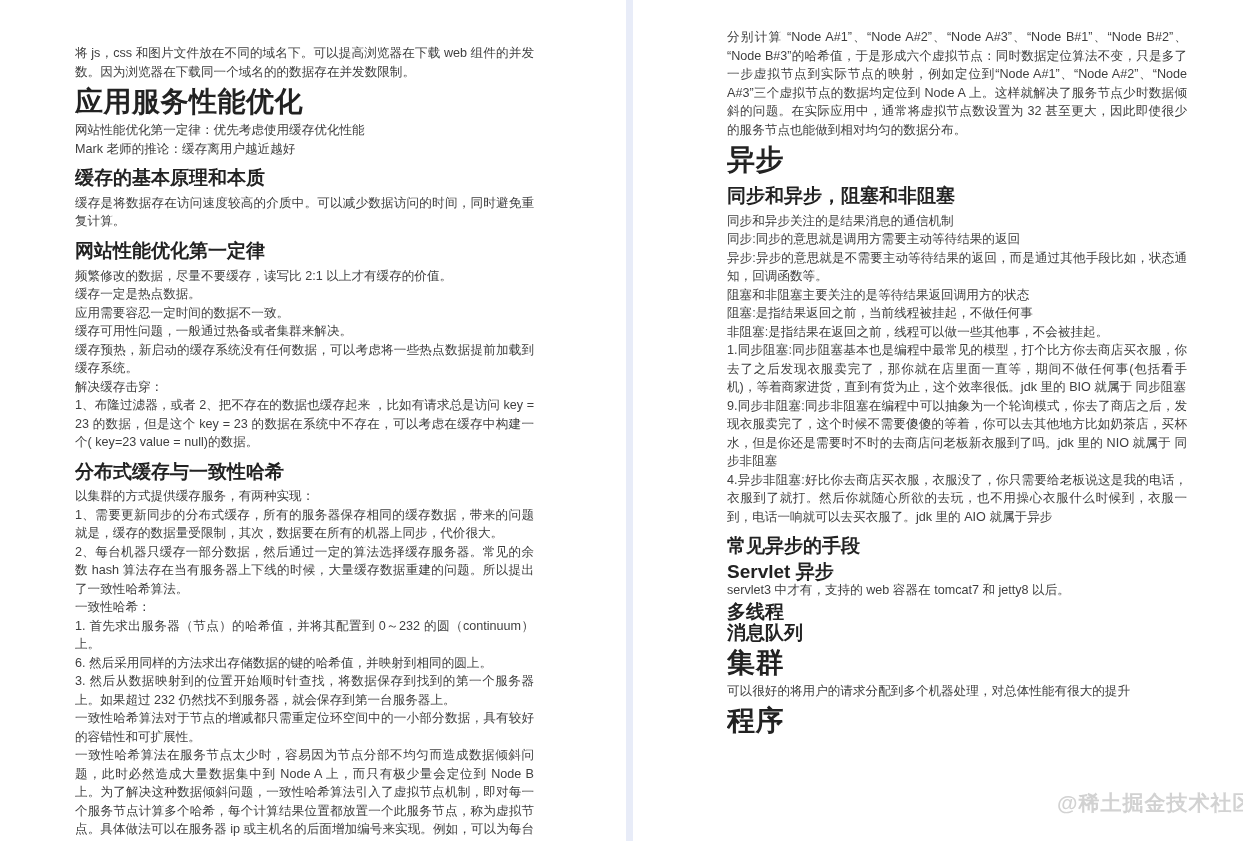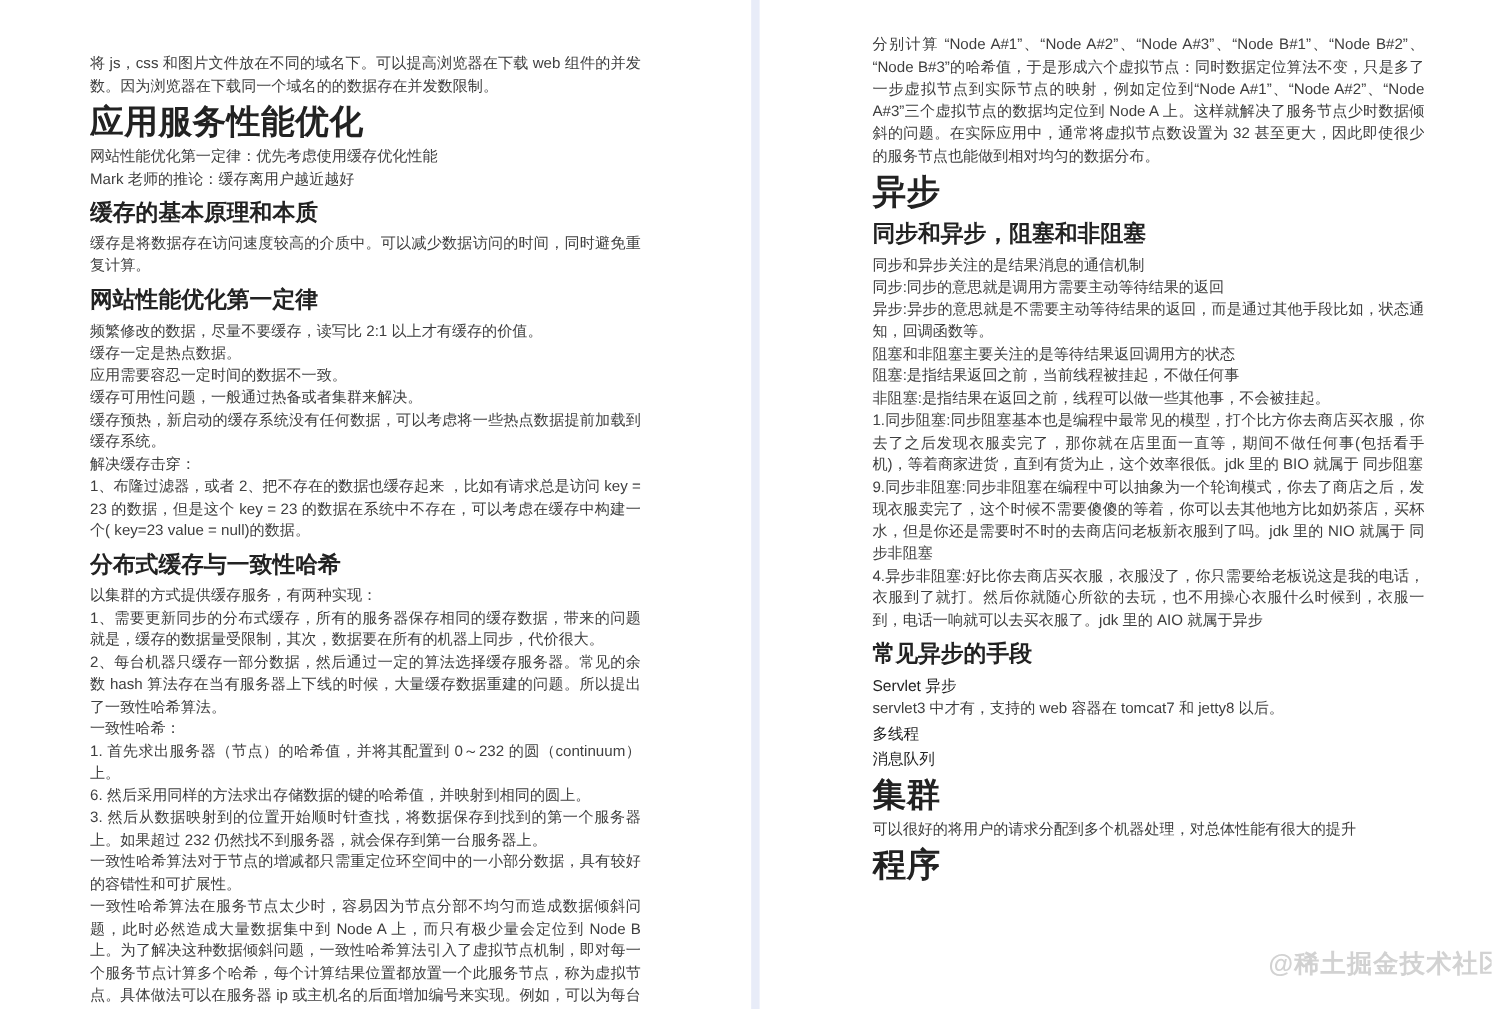--- a/index.html
+++ b/index.html
@@ -48,25 +48,25 @@
     letter-spacing: 0.5px;
   }
   .page h2 {
     font-size: 19px;
     line-height: 1.25;
     margin: 8px 0 4px;
     color: var(--heading, #222222);
     font-weight: 700;
   }
   .page h3 {
-    font-size: 13px;
+    font-size: 19px;
     line-height: 19px;
     margin: 2px 0 0;
     color: var(--heading, #222222);
-    font-weight: 400;
+    font-weight: 700;
   }
   .divider {
     position: absolute;
     left: 626px;
     top: 0;
     width: 7px;
     height: 841px;
     background: var(--divider, #e8ecf8);
   }
   .watermark {

